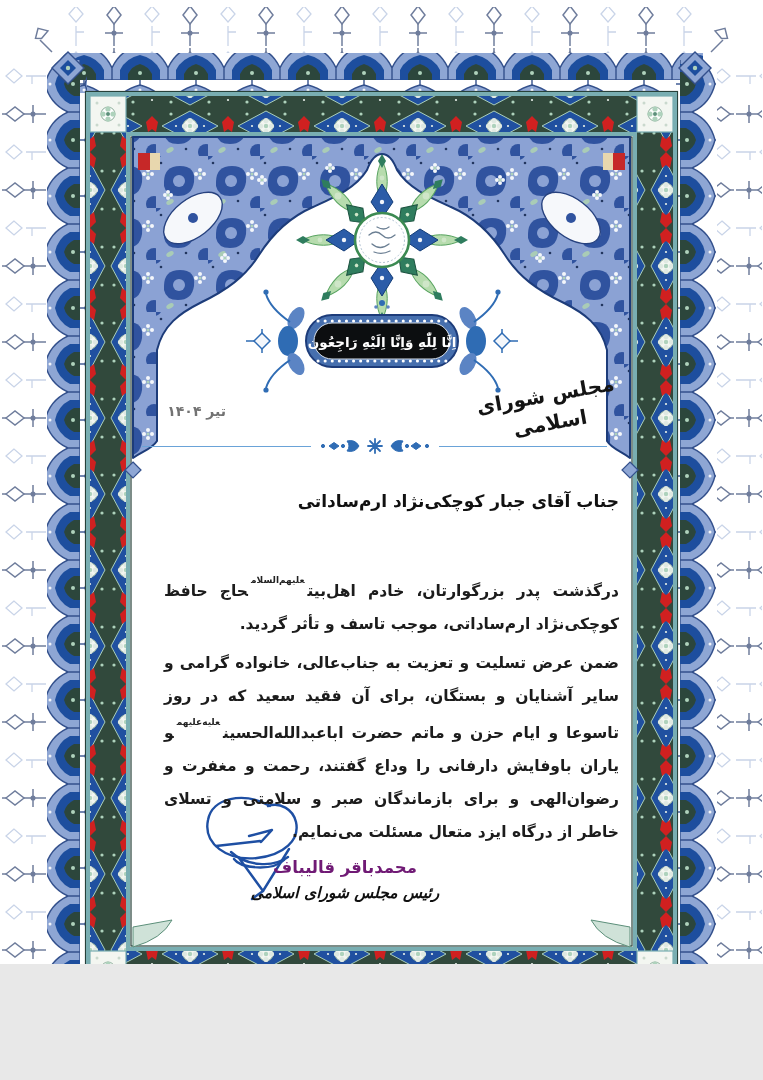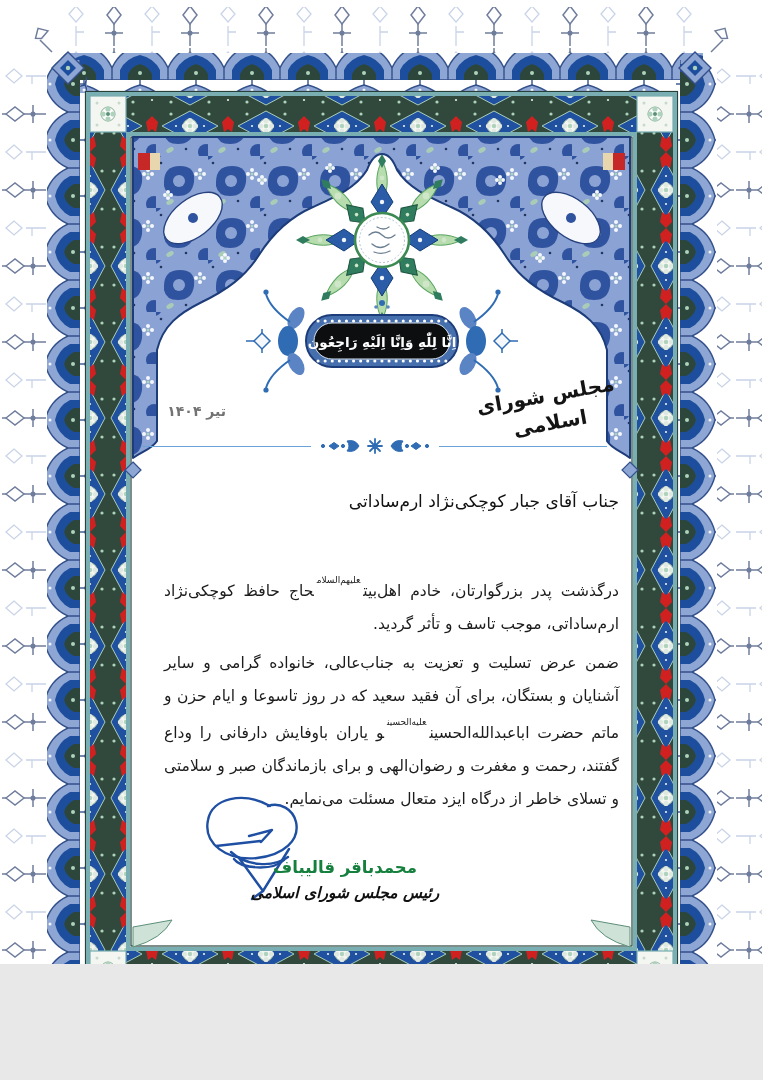--- a/index.html
+++ b/index.html
@@ -23,35 +23,35 @@
     position:absolute;right:405px;top:266px;font-size:14px;font-weight:600;color:#737373;
   }
   .divider{
     position:absolute;left:10px;right:24px;top:300px;height:18px;
     display:flex;align-items:center;
   }
   .divider .line{flex:1;height:0;border-top:1.6px solid #6aa3d8;}
   .divider .orn{flex:0 0 auto;padding:0 4px;display:flex;align-items:center;}
   .addressee{
     position:absolute;right:12px;top:346px;text-align:right;
-    font-weight:normal;font-size:17px;line-height:36px;color:#111;
+    font-weight:bold;font-size:17px;line-height:36px;color:#111;
   }
   .letter-body{
     position:absolute;right:12px;left:16px;top:434px;
     font-size:15.5px;line-height:33px;color:#1c1c1c;
     text-align:justify;text-align-last:right;
   }
-  .letter-body p{margin:0 0 6px 16px;}
+  .letter-body p{margin:0 0 6px 16px;font-weight:bold;}
   .honorific{
     font-size:9px;position:relative;top:-7px;margin:0 3px;color:#222;white-space:nowrap;
   }
   .sig-block{
     position:absolute;left:93px;top:718px;width:240px;text-align:center;
   }
-  .sig-name{font-weight:bold;font-size:16.5px;line-height:26px;color:#15803d;}
+  .sig-name{font-weight:bold;font-size:16.5px;line-height:26px;color:#701a75;}
   .sig-title{font-weight:bold;font-size:15.5px;line-height:25px;color:#101010;font-style:italic;}
 </style>
 </head>
 <body>
 
 <div class="page">
 
   <svg class="frame-svg" width="763" height="1080" viewBox="0 0 763 1080" xmlns="http://www.w3.org/2000/svg">
     <defs>
 
@@ -429,21 +429,21 @@
       </div>
       <div class="line"></div>
     </div>
 
     <div class="addressee">
       <div>جناب آقای جبار کوچکی‌نژاد ارم‌ساداتی</div>
     </div>
 
     <div class="letter-body">
       <p><span>درگذشت پدر بزرگوارتان، خادم اهل‌بیت</span><sup class="honorific">علیهم‌السلام</sup><span>حاج حافظ کوچکی‌نژاد ارم‌ساداتی، موجب تاسف و تأثر گردید.</span></p>
-      <p><span>ضمن عرض تسلیت و تعزیت به جناب‌عالی، خانواده گرامی و سایر آشنایان و بستگان، برای آن فقید سعید که در روز تاسوعا و ایام حزن و ماتم حضرت اباعبدالله‌الحسین</span><sup class="honorific">علیه‌الحسین</sup><span>و یاران باوفایش دارفانی را وداع گفتند، رحمت و مغفرت و رضوان‌الهی و برای بازماندگان صبر و سلامتی و تسلای خاطر از درگاه ایزد متعال مسئلت می‌نمایم.</span></p>
+      <p><span>ضمن عرض تسلیت و تعزیت به جناب‌عالی، خانواده گرامی و سایر آشنایان و بستگان، برای آن فقید سعید که در روز تاسوعا و ایام حزن و ماتم حضرت اباعبدالله‌الحسین</span><sup class="honorific">علیه‌علیهم</sup><span>و یاران باوفایش دارفانی را وداع گفتند، رحمت و مغفرت و رضوان‌الهی و برای بازماندگان صبر و سلامتی و تسلای خاطر از درگاه ایزد متعال مسئلت می‌نمایم.</span></p>
     </div>
 
     <div class="sig-block">
       <div class="sig-name">محمدباقر قالیباف</div>
       <div class="sig-title">رئیس مجلس شورای اسلامی</div>
     </div>
 
   </div>
 </div>
 

